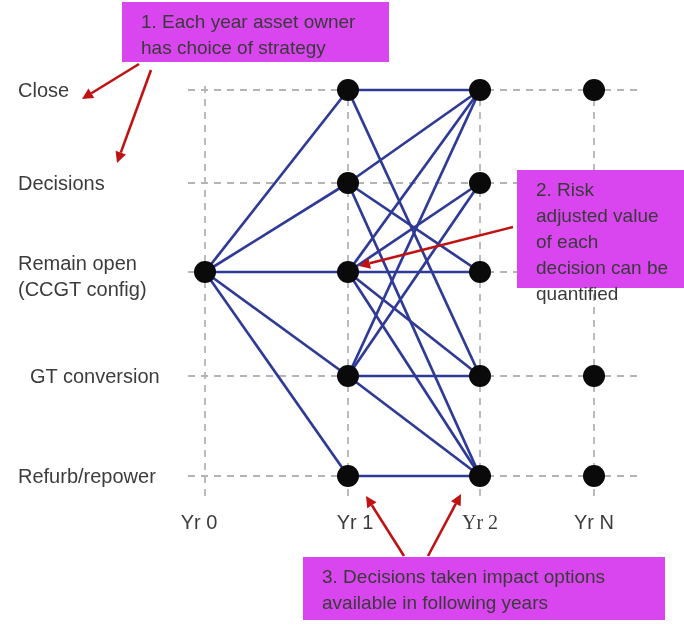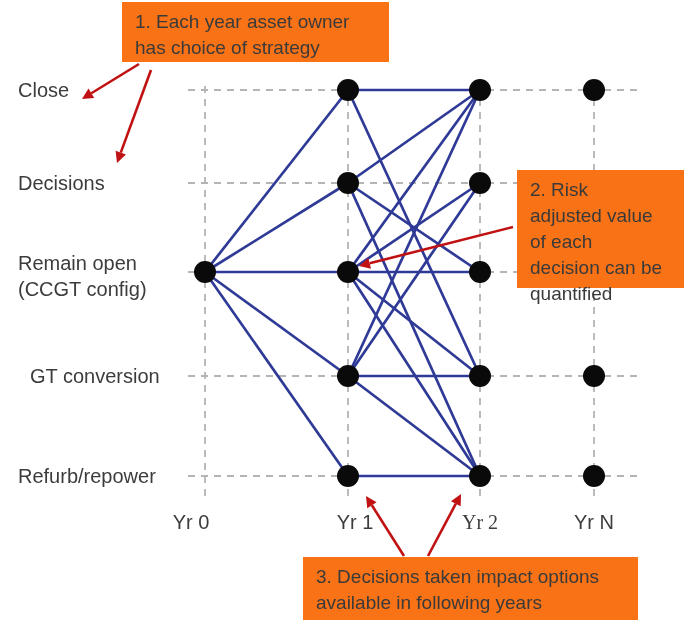--- a/index.html
+++ b/index.html
@@ -10,22 +10,22 @@
   #lattice{position:absolute;left:0;top:0;z-index:1;}
   .row-label{
     position:absolute;left:18px;font-size:20px;line-height:26px;color:#3c3c3c;
     white-space:pre-line;z-index:2;
   }
   .col-label{
     position:absolute;width:70px;text-align:center;font-size:20px;line-height:22px;
     color:#3c3c3c;z-index:2;
   }
   .annotation{
-    position:absolute;background:#f97316;color:#3a3a3a;font-size:19px;line-height:26px;
-    padding:7px 12px 8px 13px;white-space:pre-line;box-sizing:border-box;z-index:3;
+    position:absolute;background:#d946ef;color:#3a3a3a;font-size:19px;line-height:26px;
+    padding:7px 12px 8px 19px;white-space:pre-line;box-sizing:border-box;z-index:3;
   }
   #arrow-layer{position:absolute;left:0;top:0;z-index:4;pointer-events:none;}
 </style>
 </head>
 <body>
 
 <div id="stage">
   <svg id="lattice" width="684" height="628">
       <line x1="188" y1="90" x2="641" y2="90" stroke="#b4b4b4" stroke-width="1.8" stroke-dasharray="7 6"></line>
       <line x1="188" y1="183" x2="641" y2="183" stroke="#b4b4b4" stroke-width="1.8" stroke-dasharray="7 6"></line>
@@ -72,38 +72,38 @@
       <circle cx="594" cy="476" r="11" fill="#0a0a0a"></circle>
     </svg>
 
   <div class="annotation" id="ann0" style="left: 122px; top: 2px; width: 267px; height: 60px;">1. Each year asset owner
 has choice of strategy</div>
   <div class="annotation" id="ann1" style="left: 517px; top: 170px; width: 167px; height: 118px;">2. Risk
 adjusted value
 of each
 decision can be
 quantified</div>
-  <div class="annotation" id="ann2" style="left: 303px; top: 557px; width: 335px; height: 63px;">3. Decisions taken impact options
+  <div class="annotation" id="ann2" style="left: 303px; top: 557px; width: 362px; height: 63px;">3. Decisions taken impact options
 available in following years</div>
 
   <svg id="arrow-layer" width="684" height="628">
       <line x1="139" y1="64" x2="91.37388348291063" y2="93.24410663330049" stroke="#c01212" stroke-width="2.6"></line>
       <polygon points="82,99 88.49593679956088,88.55716489184518 94.25183016626038,97.9310483747558" fill="#c01212"></polygon>
       <line x1="151" y1="70" x2="120.77700711726838" y2="152.66877464982474" stroke="#c01212" stroke-width="2.6"></line>
       <polygon points="117,163 115.61139444218075,150.78027109119054 125.94261979235601,154.55727820845894" fill="#c01212"></polygon>
       <line x1="513" y1="227" x2="369.6633715571894" y2="263.299535774478" stroke="#c01212" stroke-width="2.6"></line>
       <polygon points="359,266 368.31313944442843,257.9678499958833 371.0136036699504,268.6312215530727" fill="#c01212"></polygon>
       <line x1="404" y1="556" x2="371.8855728930278" y2="505.2930098310965" stroke="#c01212" stroke-width="2.6"></line>
       <polygon points="366,496 376.53207780857605,502.35022338458265 367.2390679774796,508.2357962776104" fill="#c01212"></polygon>
       <line x1="428" y1="556" x2="455.83166010410054" y2="503.7102143498717" stroke="#c01212" stroke-width="2.6"></line>
       <polygon points="461,494 460.68676727903636,506.2943842978214 450.9765529291647,501.126044401922" fill="#c01212"></polygon>
     </svg>
 <div class="row-label" style="top: 77px; text-align: right;">Close</div>
     <div class="row-label" style="top: 170px;">Decisions</div>
     <div class="row-label" style="top: 250px;">Remain open
 (CCGT config)</div>
     <div class="row-label" style="top: 363px; margin-left: 12px;">GT conversion</div>
     <div class="row-label" style="top: 463px;">Refurb/repower</div>
-    <div class="col-label" style="left: 156px; top: 511px;">Yr 0</div>
+    <div class="col-label" style="left: 164px; top: 511px;">Yr 0</div>
     <div class="col-label" style="left: 320px; top: 511px;">Yr 1</div>
     <div class="col-label" style="left: 445px; top: 511px; font-family: Liberation Serif, serif;">Yr 2</div>
     <div class="col-label" style="left: 559px; top: 511px;">Yr N</div>
   </div>
 
 </body></html>

